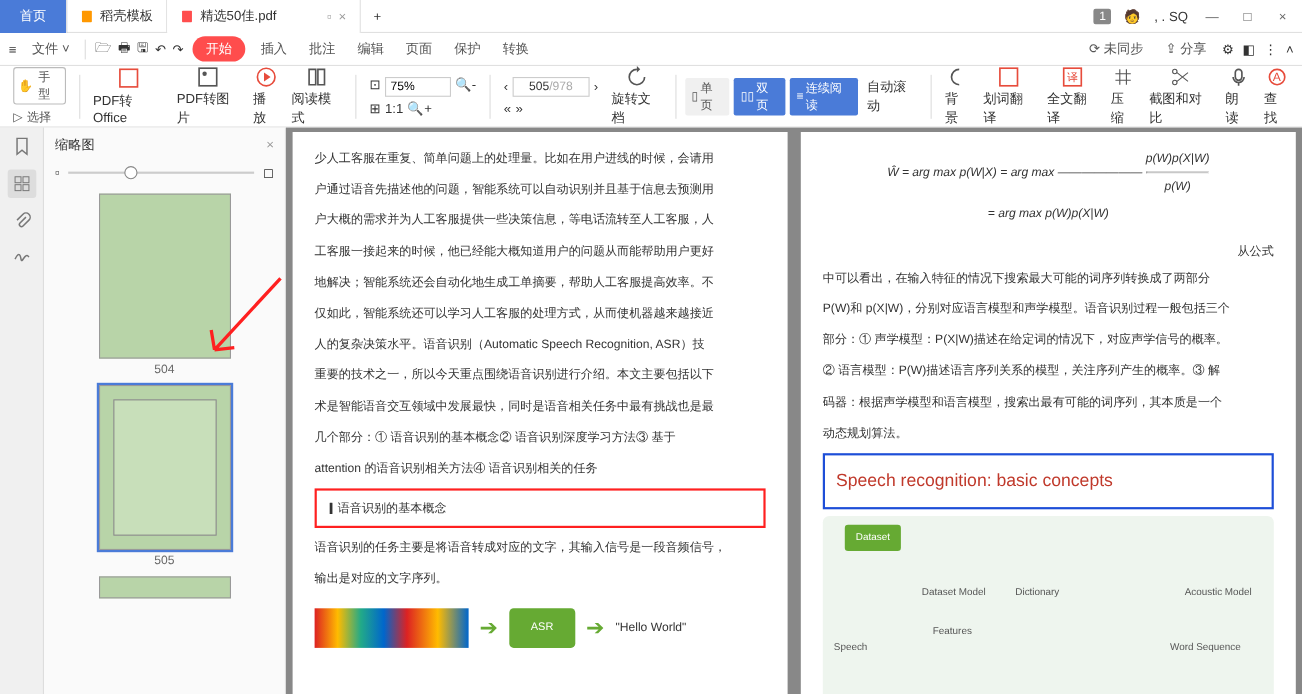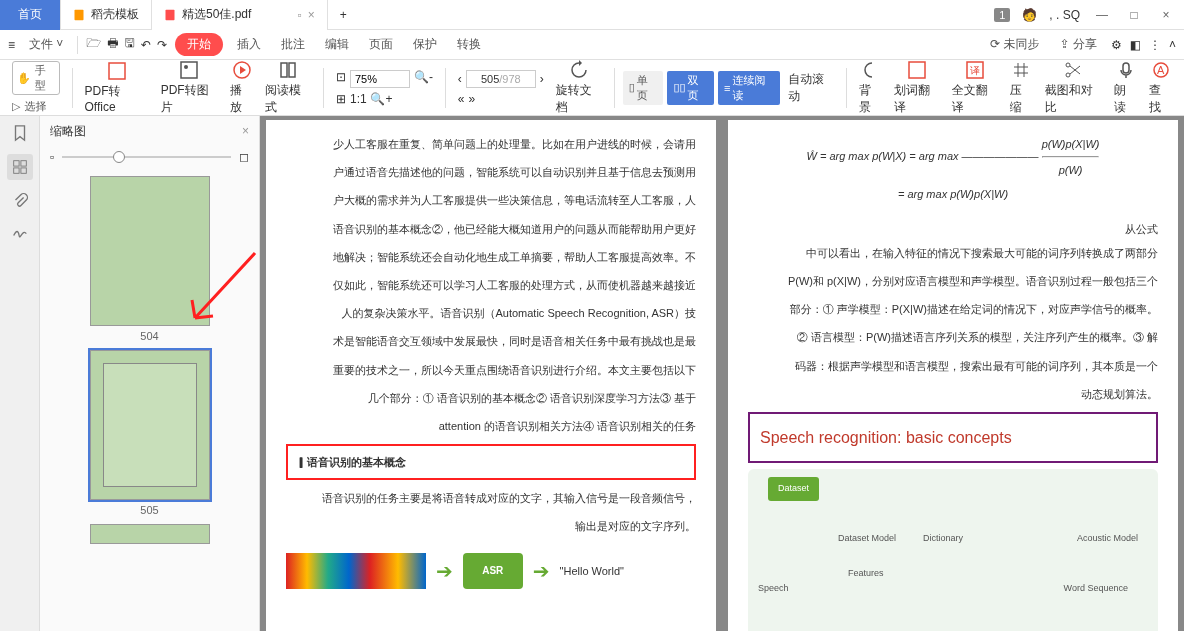--- a/index.html
+++ b/index.html
@@ -39,28 +39,28 @@
 .thumbs { flex:1; overflow:hidden; padding:8px; position:relative; }
 .thumb { margin:0 auto 8px; }
 .thumbimg { width:120px; height:150px; background:#b8d4a8; border:1px solid #999; margin:0 auto; }
 .thumbimg.sel { outline:2px solid #4a7bd8; position:relative; }
 .thumbimg.sel::after { content:""; position:absolute; inset:12px; border:1px solid #888; background:#c8dfba; }
 .thumblbl { text-align:center; font-size:11px; color:#666; margin-top:4px; }
 .arrow { position:absolute; top:80px; left:140px; width:80px; height:80px; }
 .arrow svg { stroke:#ff2020; stroke-width:3; fill:none; }
 .docarea { flex:1; background:#888; display:flex; gap:12px; padding:4px 6px; overflow:hidden; position:relative; }
 .page { background:#fff; flex:1; padding:12px 20px; font-size:11px; line-height:2.2; color:#333; overflow:hidden; position:relative; }
-.page p { margin-bottom:4px;text-align:right; }
+.page p { margin-bottom:4px; }
 .redbox { border:2px solid #ff2020; padding:4px 8px; margin:6px 0; }
 .asrflow { display:flex; align-items:center; gap:10px; margin-top:10px; }
 .spectro { width:140px; height:36px; background:linear-gradient(90deg,#d22 0%,#fb0 15%,#2a8 30%,#06c 45%,#d22 60%,#fb0 80%,#06c 100%); }
-.asrbox { width:60px; height:36px; background:#6a3; color:#fff; display:flex; align-items:center; justify-content:center; border-radius:4px; font-size:10px;font-weight:bold; }
+.asrbox { width:60px; height:36px; background:#6a3; color:#fff; display:flex; align-items:center; justify-content:center; border-radius:4px; font-size:10px; }
 .arr { color:#6a3; font-size:20px; }
 .formula { font-family:serif; font-style:italic; text-align:center; margin-bottom:10px; }
-.concept-title { background:#fff; border:2px solid #701a75; padding:6px 10px; color:#c0392b; font-size:16px; margin:6px 0; }
+.concept-title { background:#fff; border:2px solid #1d4ed8; padding:6px 10px; color:#c0392b; font-size:16px; margin:6px 0; }
 .diagram { background:#eef5ee; border-radius:6px; padding:10px; height:170px; position:relative; }
 .dtag { position:absolute; background:#6a3; color:#fff; font-size:9px; padding:2px 10px; border-radius:3px; }
 .dlbl { position:absolute; font-size:9px; color:#555; }
 .fab { position:absolute; right:10px; top:10px; width:28px; height:28px; background:#1296db; border-radius:50%; color:#fff; display:flex; align-items:center; justify-content:center; }
 .statusbar { height:20px; background:#fff; border-top:1px solid #ddd; display:flex; align-items:center; padding:0 8px; gap:10px; font-size:11px; color:#666; }
 .statusbar .sp { flex:1; }
 </style>
 </head>
 <body>
 
@@ -287,30 +287,30 @@
         </div>
     </div>
   </div>
 
   <div class="docarea">
     <div class="fab">✎</div>
     <div class="page">
       <p>少人工客服在重复、简单问题上的处理量。比如在用户进线的时候，会请用</p>
         <p>户通过语音先描述他的问题，智能系统可以自动识别并且基于信息去预测用</p>
         <p>户大概的需求并为人工客服提供一些决策信息，等电话流转至人工客服，人</p>
-        <p>语音识别的基本概念②，他已经能大概知道用户的问题从而能帮助用户更好</p>
+        <p>工客服一接起来的时候，他已经能大概知道用户的问题从而能帮助用户更好</p>
       <p>地解决；智能系统还会自动化地生成工单摘要，帮助人工客服提高效率。不</p>
         <p>仅如此，智能系统还可以学习人工客服的处理方式，从而使机器越来越接近</p>
         <p>人的复杂决策水平。语音识别（Automatic Speech Recognition, ASR）技</p>
-        <p>术是智能语音交互领域中发展最快，同时是语音相关任务中最有挑战也是最</p>
-      <p>重要的技术之一，所以今天重点围绕语音识别进行介绍。本文主要包括以下</p>
+        <p>重要的技术之一，所以今天重点围绕语音识别进行介绍。本文主要包括以下</p>
+      <p>术是智能语音交互领域中发展最快，同时是语音相关任务中最有挑战也是最</p>
         <p>几个部分：① 语音识别的基本概念② 语音识别深度学习方法③ 基于</p>
         <p>attention 的语音识别相关方法④ 语音识别相关的任务</p>
       <div class="redbox">
-        <div style="font-weight:bold">▎语音识别的基本概念</div>
+        <div style="font-weight:normal">▎语音识别的基本概念</div>
       </div>
       <p>语音识别的任务主要是将语音转成对应的文字，其输入信号是一段音频信号，</p>
         <p>输出是对应的文字序列。</p>
       <div class="asrflow">
         <div class="spectro"></div>
         <span class="arr">➔</span>
         <div class="asrbox">ASR</div>
         <span class="arr">➔</span>
         <span>"Hello World"</span>
       </div>

